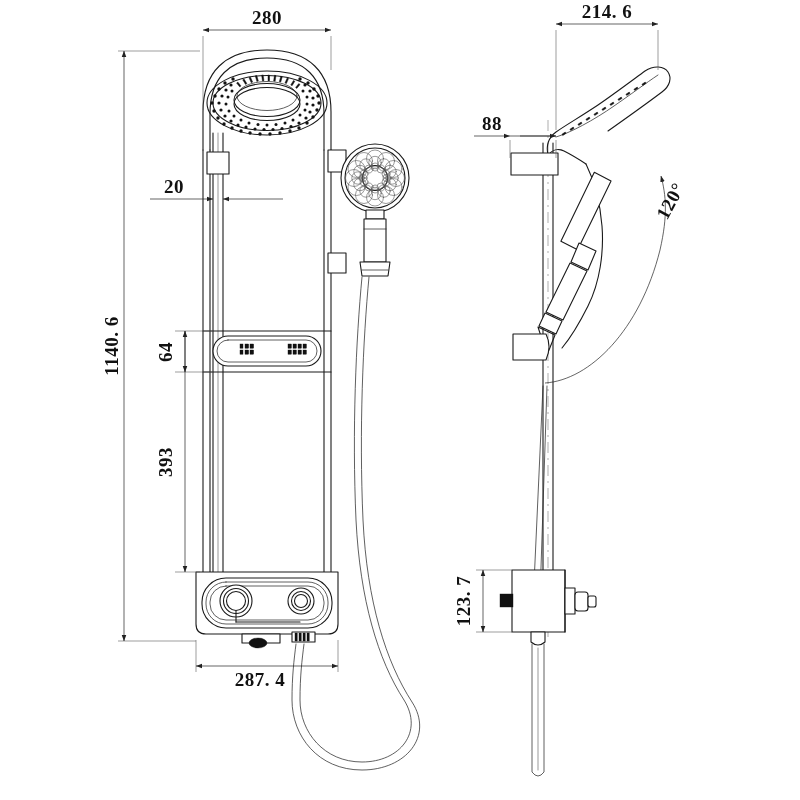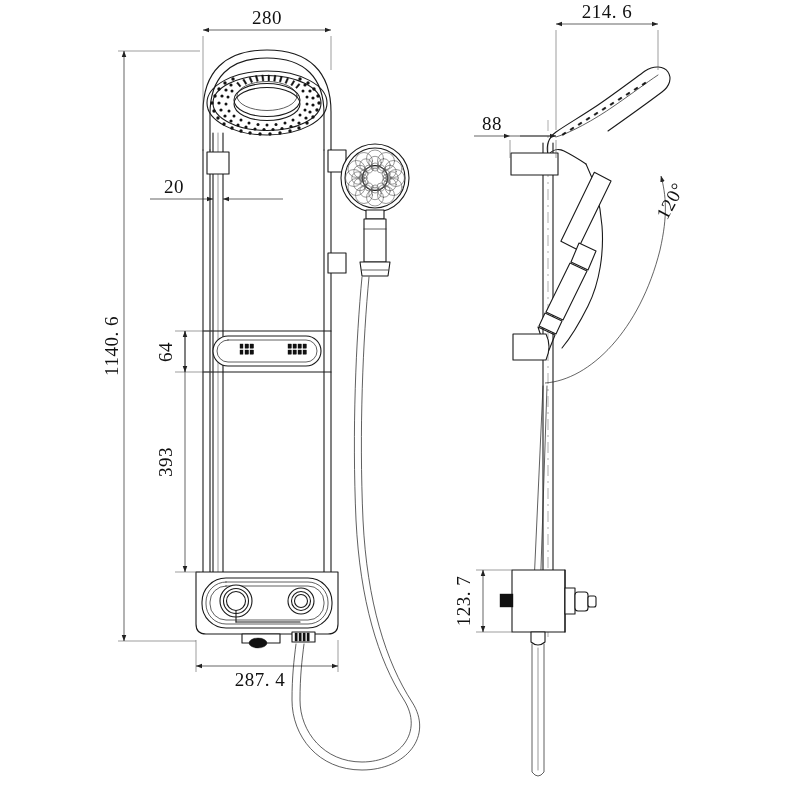--- a/index.html
+++ b/index.html
@@ -12,20 +12,21 @@
     width: 800px;
     height: 800px;
     overflow: hidden;
     font-family: "Liberation Serif", serif;
   }
   #drawing-root {
     position: relative;
     width: 791px;
     height: 800px;
     background: #e5e5e5;
+    font-weight: bold;
   }
   svg#cad {
     display: block;
     width: 800px;
     height: 800px;
   }
   .ln {
     fill: none;
     stroke: #1a1a1a;
     stroke-width: 1.1;

